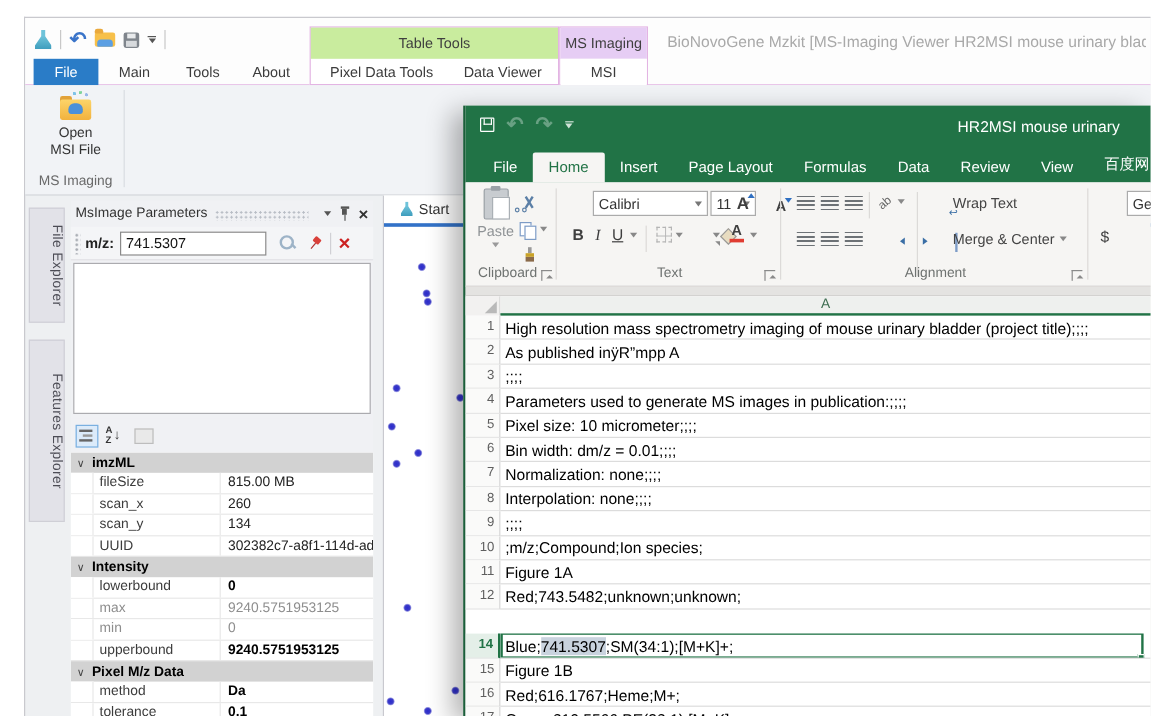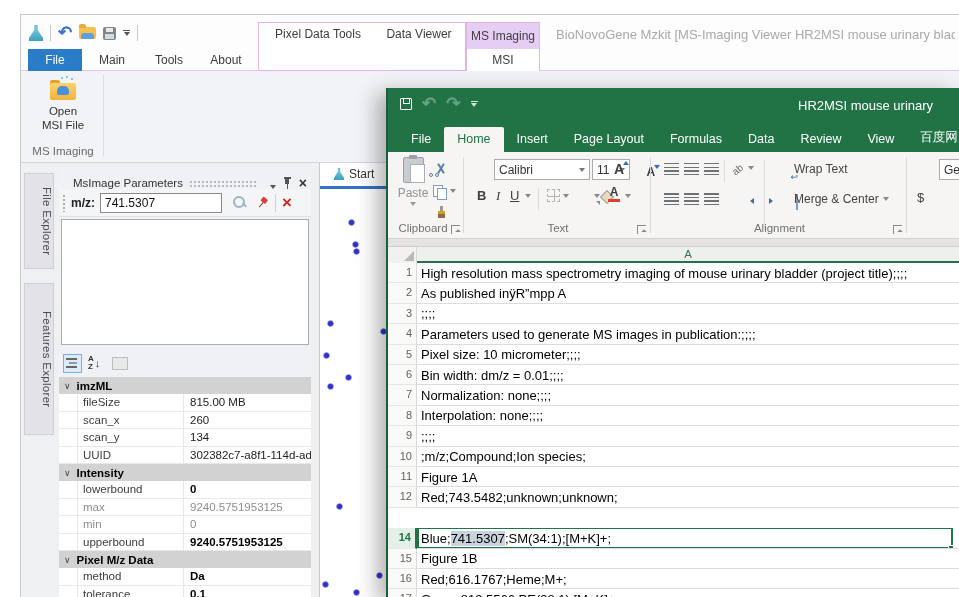--- a/index.html
+++ b/index.html
@@ -55,21 +55,21 @@
   .open-msi .lbl{font-size:11.5px;color:#333;line-height:14px;text-align:center;}
   .mz-grouplbl{position:absolute;left:6px;top:74px;width:72px;text-align:center;font-size:11.5px;color:#6a6a6a;}
   .mz-groupsep{position:absolute;left:82px;top:4px;bottom:6px;width:1px;background:#d9dde1;}
 
   
   .vtab{position:absolute;left:3px;width:30px;background:#e2e2e8;border:1px solid #cfcfd6;
         color:#4c4c55;font-size:11.5px;writing-mode:vertical-rl;text-align:center;
         padding:12px 0;letter-spacing:.3px;}
   
   .panel{position:absolute;left:38px;top:152px;width:252px;bottom:0;background:#f0f1f4;}
-  .p-head{position:absolute;left:10px;top:0;right:0;height:22px;display:flex;align-items:flex-end;padding:0 4px;}
+  .p-head{position:absolute;left:0;top:0;right:0;height:22px;display:flex;align-items:center;padding:0 4px;}
   .p-head .t{font-size:11.5px;color:#333;white-space:nowrap;}
   .p-head .dots{flex:1;height:9px;margin:3px 6px 0 6px;
       background-image:radial-gradient(#b7bcc4 0.9px,transparent 1px);background-size:4px 4px;}
   .p-head .ic{margin-left:7px;display:flex;align-items:center;}
   .pin-gray{position:relative;width:9px;height:12px;}
   .pin-gray::before{content:"";position:absolute;left:1px;top:0;width:7px;height:2px;background:#555;}
   .pin-gray::after{content:"";position:absolute;left:2.5px;top:2px;width:4px;height:5px;background:#555;}
   .pin-gray .needle{position:absolute;left:4px;top:7px;width:1px;height:5px;background:#555;}
   .xclose{font-size:14px;color:#333;line-height:12px;font-weight:bold;}
   .p-toolbar{position:absolute;left:0;top:22px;right:0;height:28px;background:#f4f5f7;display:flex;align-items:center;
@@ -222,20 +222,21 @@
       <div class="mz-title">BioNovoGene Mzkit [MS-Imaging Viewer HR2MSI mouse urinary bladder S096</div>
     </div>
 
     <div class="mz-tabline"></div>
     <div class="mz-tab file" style="left:7px;width:54px;">File</div>
     <div class="mz-tab" style="left:70px;width:42px;">Main</div>
     <div class="mz-tab" style="left:126px;width:44px;">Tools</div>
     <div class="mz-tab" style="left:182px;width:46px;">About</div>
 
     <div class="ctx-box" style="left:237px;width:208px;">
+      <div class="ctx-head green">Table Tools</div>
       <div class="ctx-tabs">
         <div class="ctx-tab" style="left:8px;width:102px;">Pixel Data Tools</div>
         <div class="ctx-tab" style="left:122px;width:76px;">Data Viewer</div>
       </div>
     </div>
     <div class="ctx-box" style="left:445px;width:74px;">
       <div class="ctx-head purple">MS Imaging</div>
       <div class="ctx-tabs">
         <div class="ctx-tab msi-tab" style="left:0;width:100%;">MSI</div>
       </div>

